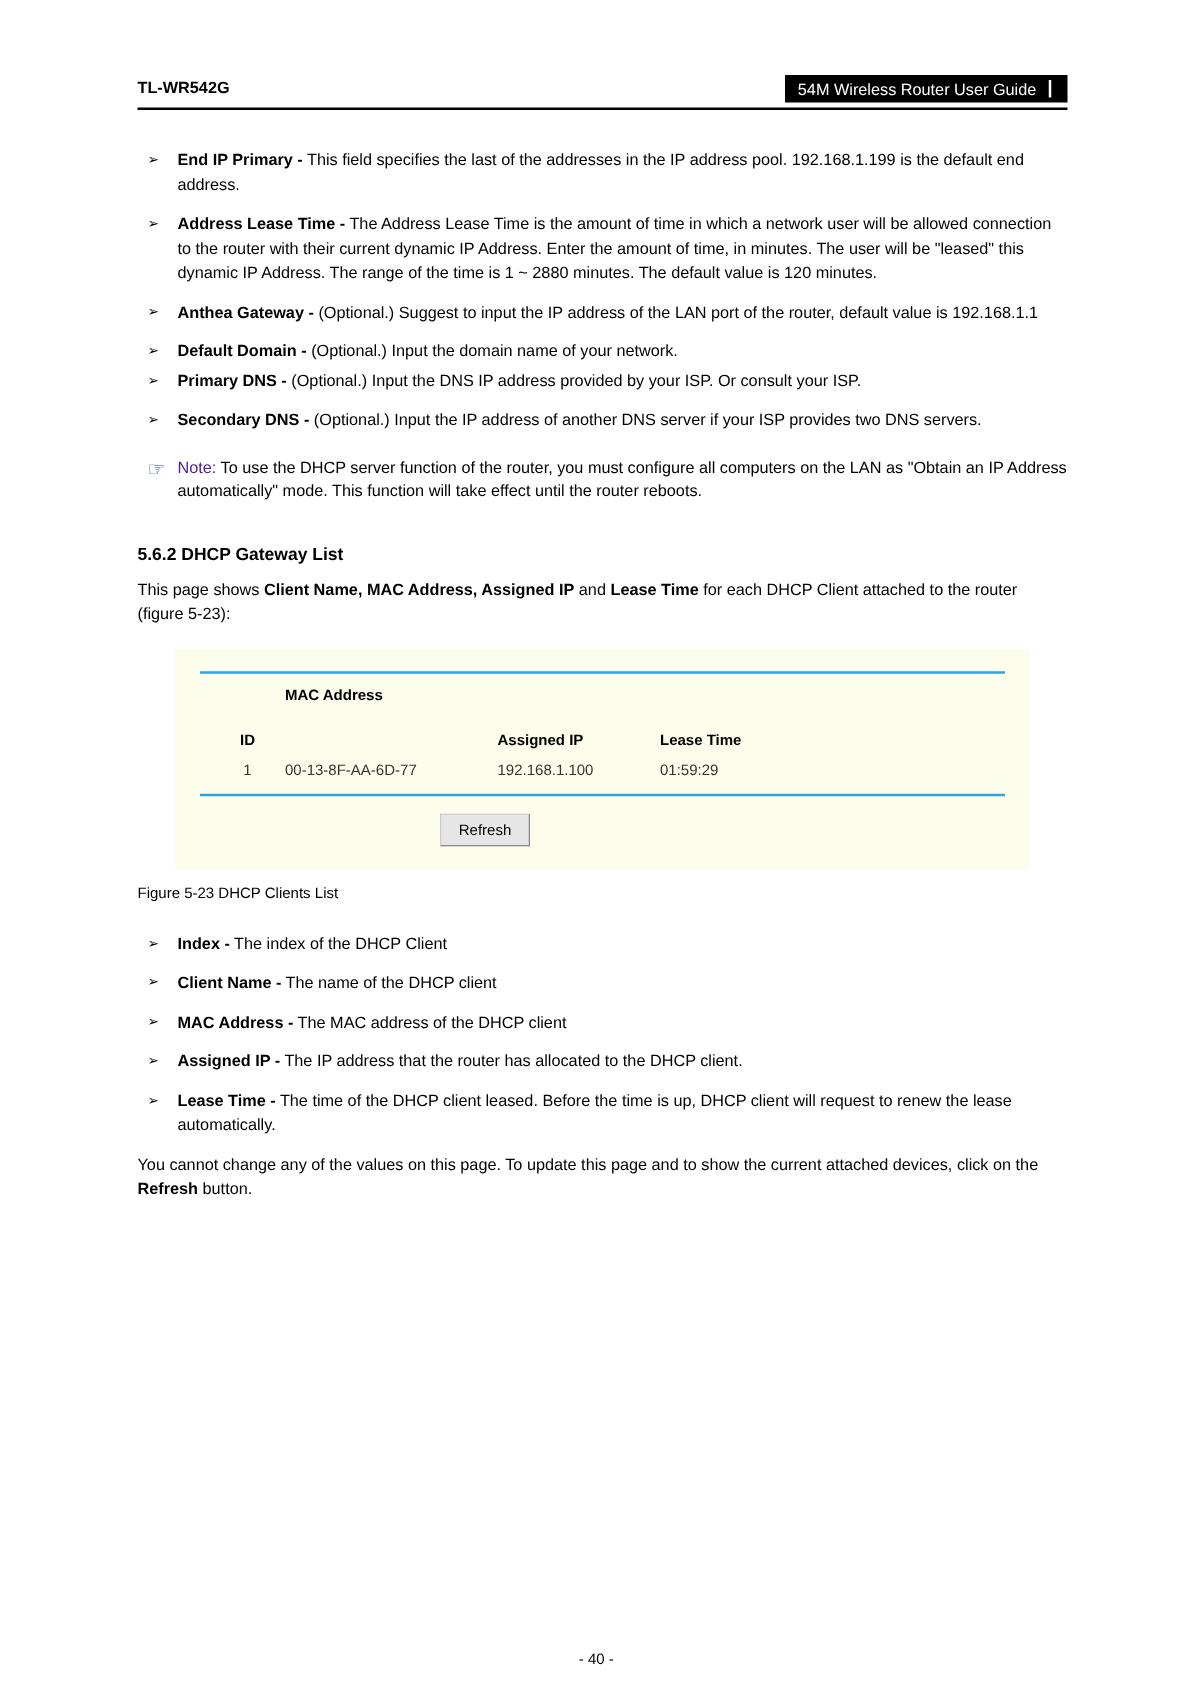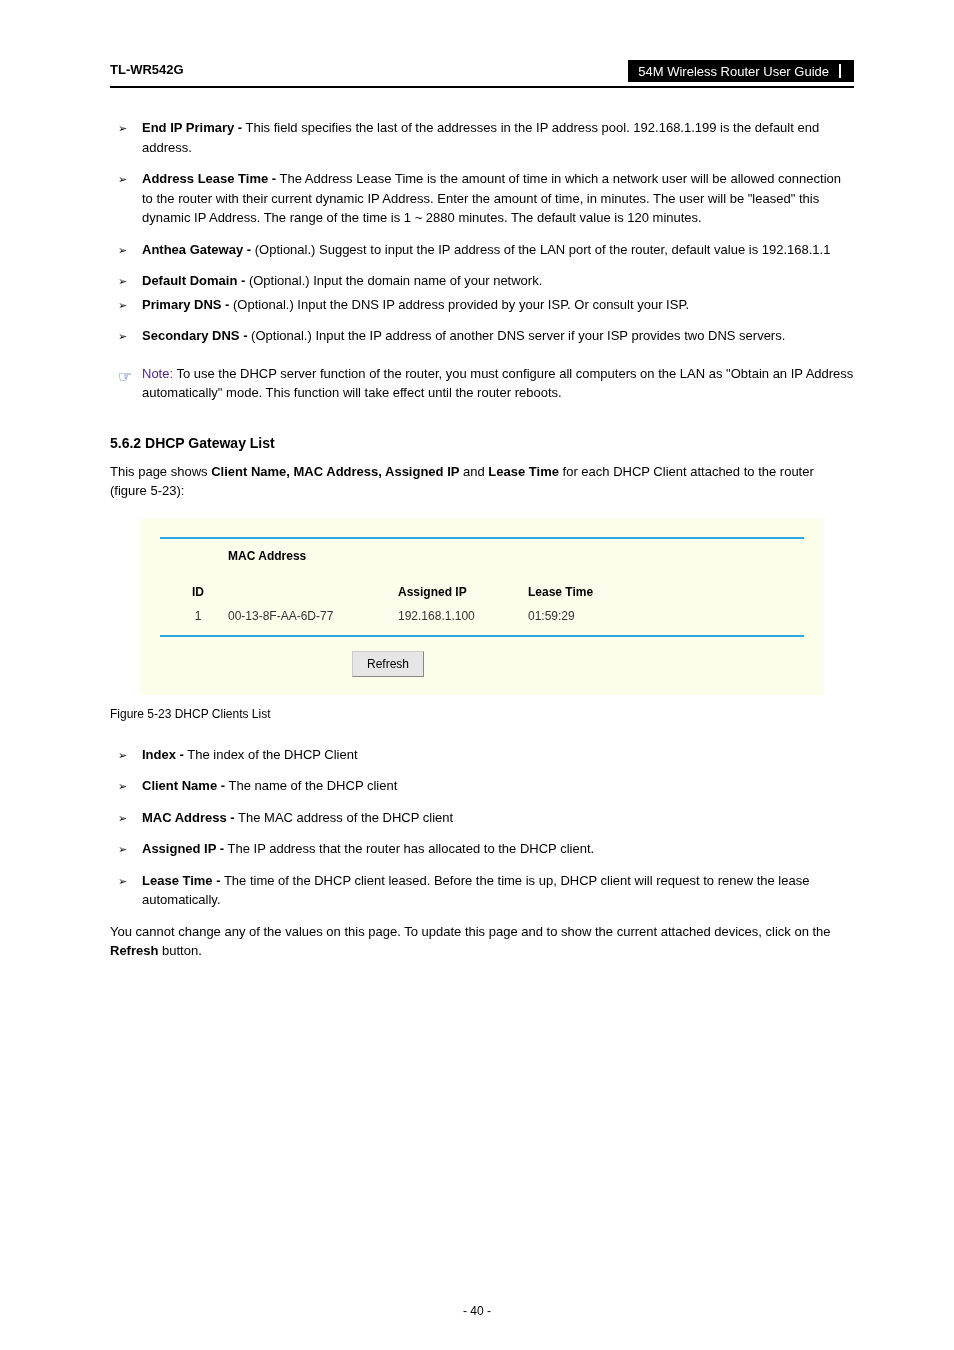--- a/index.html
+++ b/index.html
@@ -130,21 +130,21 @@
       margin-left: 192px;
       cursor: pointer;
     }
     .fig-caption {
       text-align: left;
       font-size: 12px;
       margin: 10px 0 22px 0;
     }
     .page-num {
       position: absolute;
-      bottom: 32px;
+      bottom: 16px;
       left: 0;
       width: 100%;
       text-align: center;
       font-size: 12px;
     }
   </style>
 </head>
 <body>
 
 <div class="page">

